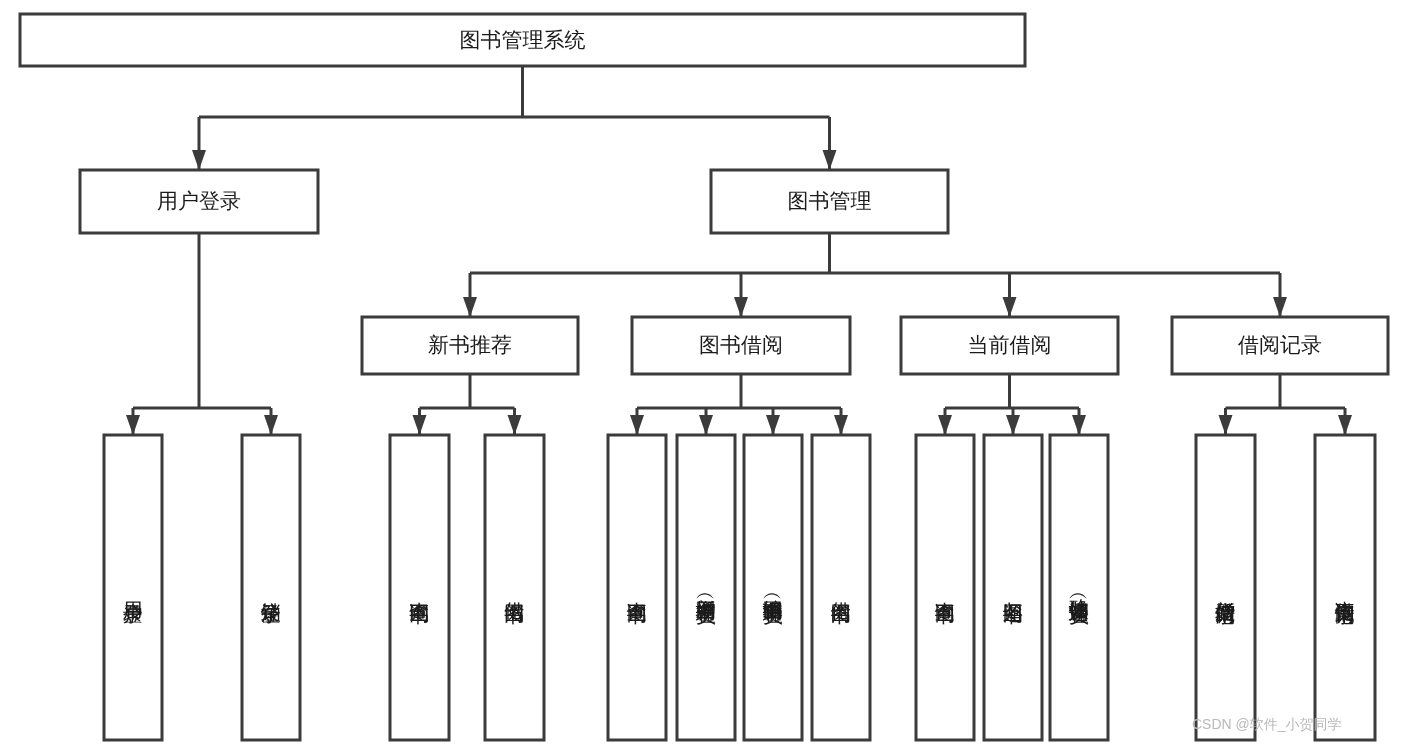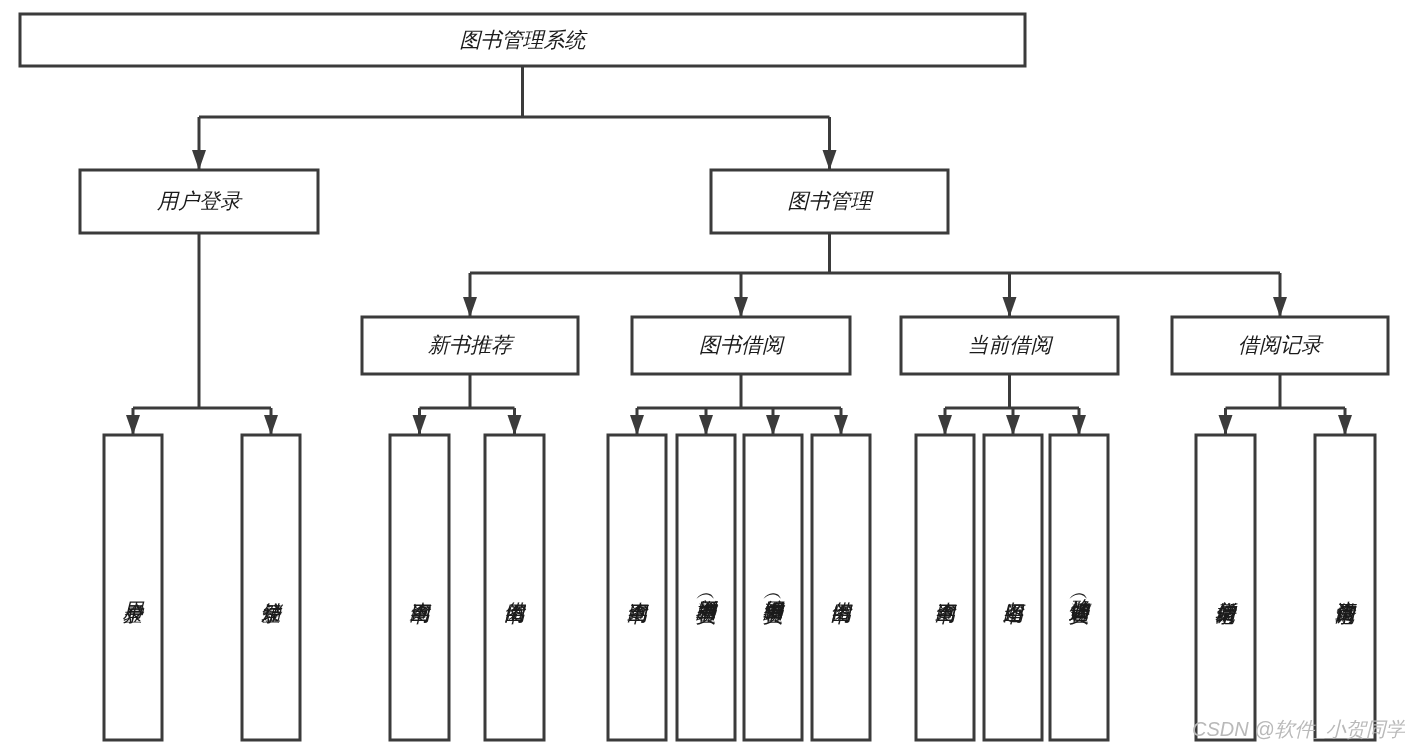--- a/index.html
+++ b/index.html
@@ -1,21 +1,21 @@
 <!DOCTYPE html>
 <html><head>
 <meta charset="utf-8">
 <style>
   html,body{margin:0;padding:0;background:#ffffff;}
   body{
     width:1405px;height:747px;overflow:hidden;
     font-family:"Liberation Sans","DejaVu Sans",sans-serif;
     background:#ffffff;
   }
-  #stage{position:relative;width:1405px;height:532px;background:#fff;font-style:italic;}
+  #stage{position:relative;width:1405px;height:532px;background:#fff;}
   svg#chart{position:absolute;left:0;top:0;width:1405px;height:747px;display:block;}
   .nodebox{fill:#ffffff;stroke:#3b3b3b;stroke-width:3;}
   .connector{stroke:#3b3b3b;stroke-width:3;fill:none;}
   .arrowhead{fill:#3b3b3b;stroke:none;}
   .hlabel{
     font-family:"Liberation Sans","DejaVu Sans",sans-serif;
     font-size:21px;fill:#1b1b1b;text-anchor:middle;dominant-baseline:middle;
   }
   .vlabel{
     position:absolute;
@@ -29,21 +29,21 @@
     display:flex;
     align-items:center;
     justify-content:center;
     text-align:center;
     white-space:nowrap;
     pointer-events:none;
   }
   .watermark{
     position:absolute;
     font-family:"Liberation Sans","DejaVu Sans",sans-serif;
-    font-size:20px;
+    font-size:14px;
     color:#b9b9b9;
     white-space:nowrap;
     left:1192px;top:716px;
   }
 </style>
 </head>
 <body>
 
 <div id="stage">
 

